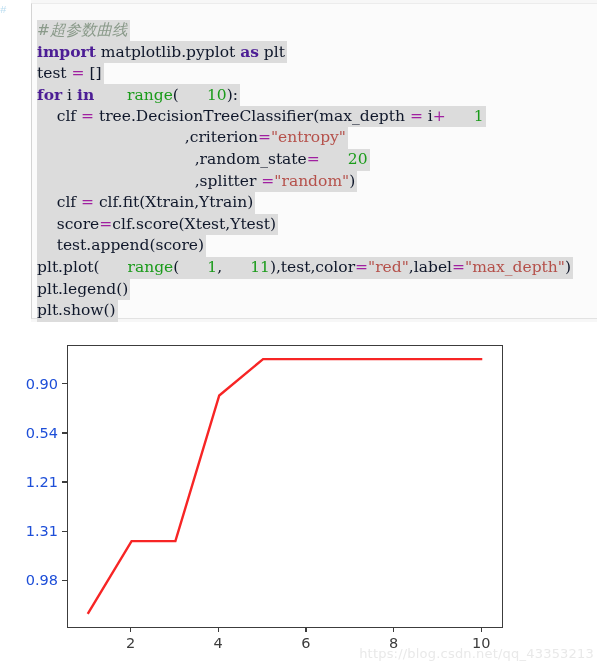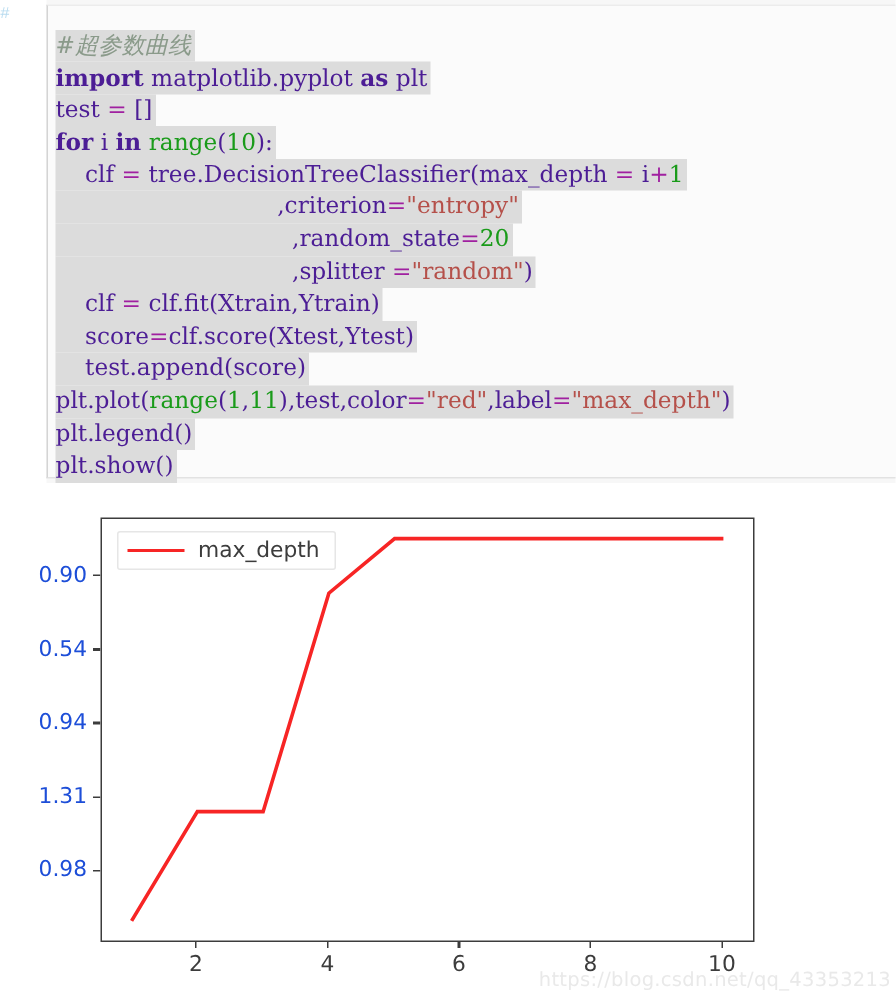--- a/index.html
+++ b/index.html
@@ -42,23 +42,23 @@
     font-size:15.5px;
     line-height:21.6px;
     white-space:pre;
     color:#262626;
     letter-spacing:0px;
   }
   .cl{ display:block; height:21.6px; background:#dcdcdc; width:fit-content; padding-right:2px;}
   .kw{color:#4c1d95;font-weight:bold;}
   .op{color:#a020a0;}
   .str{color:#b5504a;}
-  .num{color:#1a9b1a;}
+  .num{color:#1a9b1a;margin-left:28px;}
   .cmt{color:#8a9a8a;font-style:italic;}
-  .txt{color:#4c1d95;text-align:center;}
+  .txt{color:#0f172a;text-align:center;}
 
   
   #chart{
     position:absolute;left:0;top:322px;width:597px;height:348px;
     background:#ffffff;
   }
   #plot-area{
     position:absolute;
     left:67px; top:23px;
     width:436px; height:283px;
@@ -138,21 +138,21 @@
   <pre id="code-lines"><span class="cl"><span class="cmt">#超参数曲线</span></span><span class="cl"><span class="kw">import</span><span class="txt"> matplotlib.pyplot </span><span class="kw">as</span><span class="txt"> plt</span></span><span class="cl"><span class="txt">test </span><span class="op">=</span><span class="txt"> []</span></span><span class="cl"><span class="kw">for</span><span class="txt"> i </span><span class="kw">in</span><span class="txt"> </span><span class="num">range</span><span class="txt">(</span><span class="num">10</span><span class="txt">):</span></span><span class="cl"><span class="txt">    clf </span><span class="op">=</span><span class="txt"> tree.DecisionTreeClassifier(max_depth </span><span class="op">=</span><span class="txt"> i</span><span class="op">+</span><span class="num">1</span></span><span class="cl"><span class="txt">                              ,criterion</span><span class="op">=</span><span class="str">"entropy"</span></span><span class="cl"><span class="txt">                                ,random_state</span><span class="op">=</span><span class="num">20</span></span><span class="cl"><span class="txt">                                ,splitter </span><span class="op">=</span><span class="str">"random"</span><span class="txt">)</span></span><span class="cl"><span class="txt">    clf </span><span class="op">=</span><span class="txt"> clf.fit(Xtrain,Ytrain)</span></span><span class="cl"><span class="txt">    score</span><span class="op">=</span><span class="txt">clf.score(Xtest,Ytest)</span></span><span class="cl"><span class="txt">    test.append(score)</span></span><span class="cl"><span class="txt">plt.plot(</span><span class="num">range</span><span class="txt">(</span><span class="num">1</span><span class="txt">,</span><span class="num">11</span><span class="txt">),test,color</span><span class="op">=</span><span class="str">"red"</span><span class="txt">,label</span><span class="op">=</span><span class="str">"max_depth"</span><span class="txt">)</span></span><span class="cl"><span class="txt">plt.legend()</span></span><span class="cl"><span class="txt">plt.show()</span></span></pre>
 </div>
 
 <div id="chart">
 
   <div id="y-ticks">
       <div class="ytick-label" style="top: 258.446px; left: 6px;">0.98</div>
       <div class="ytick-mark" style="top: 257.796px; left: 62px;"></div>
       <div class="ytick-label" style="top: 209.251px; left: 6px;">1.31</div>
       <div class="ytick-mark" style="top: 208.601px; left: 62px;"></div>
-      <div class="ytick-label" style="top: 160.056px; left: 6px;">0.94</div>
+      <div class="ytick-label" style="top: 160.056px; left: 6px;">1.21</div>
       <div class="ytick-mark" style="top: 159.406px; left: 62px;"></div>
       <div class="ytick-label" style="top: 110.862px; left: 6px;">0.54</div>
       <div class="ytick-mark" style="top: 110.212px; left: 62px;"></div>
       <div class="ytick-label" style="top: 61.667px; left: 6px;">0.90</div>
       <div class="ytick-mark" style="top: 61.017px; left: 62px;"></div>
     </div>
   <div id="x-ticks">
       <div class="xtick-label" style="left: 130.566px; top: 313px;">2</div>
       <div class="xtick-mark" style="left: 129.916px; top: 305.3px;"></div>
       <div class="xtick-label" style="left: 218.242px; top: 313px;">4</div>
@@ -163,20 +163,16 @@
       <div class="xtick-mark" style="left: 392.946px; top: 305.3px;"></div>
       <div class="xtick-label" style="left: 481.273px; top: 313px;">10</div>
       <div class="xtick-mark" style="left: 480.623px; top: 305.3px;"></div>
     </div>
 
   <div id="plot-area">
     <svg id="plot-svg" width="434" height="281" viewBox="0 0 434 281">
       <polyline id="series-line" fill="none" stroke="#f72525" stroke-width="2.4" stroke-linejoin="miter" stroke-linecap="butt" points="19.73,267.91 63.57,195.11 107.40,195.11 151.24,49.49 195.08,13.09 238.92,13.09 282.76,13.09 326.60,13.09 370.43,13.09 414.27,13.09"></polyline>
     </svg>
 
-    <div id="legend">
-      <span id="legend-swatch" style="border-top-color: rgb(247, 37, 37);"></span>
-      <span id="legend-label">max_depth</span>
-    </div>
   </div>
 
   <div id="watermark">https://blog.csdn.net/qq_43353213</div>
 </div>
 
 </body></html>

